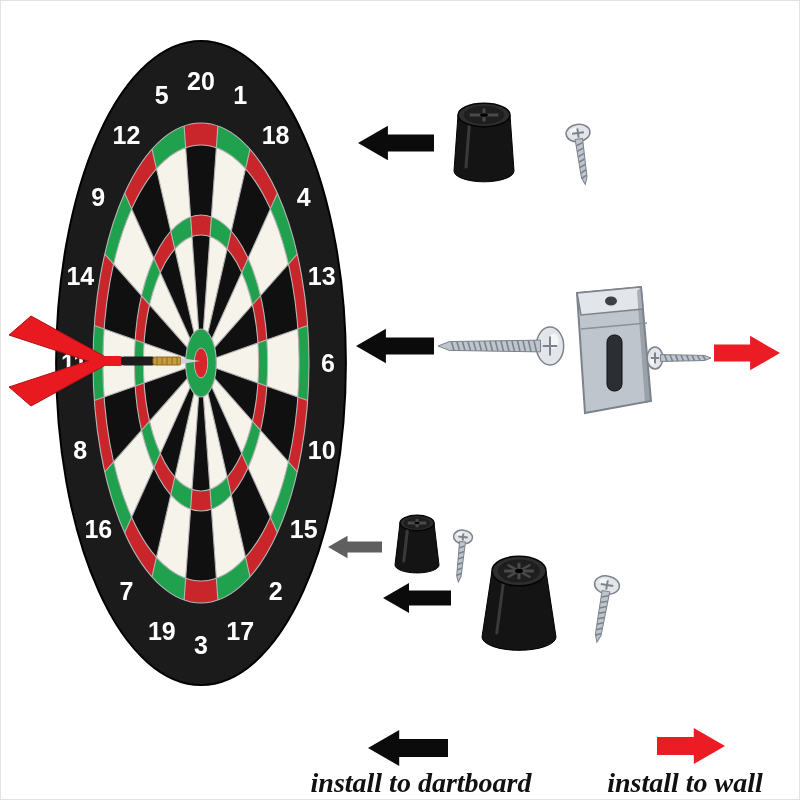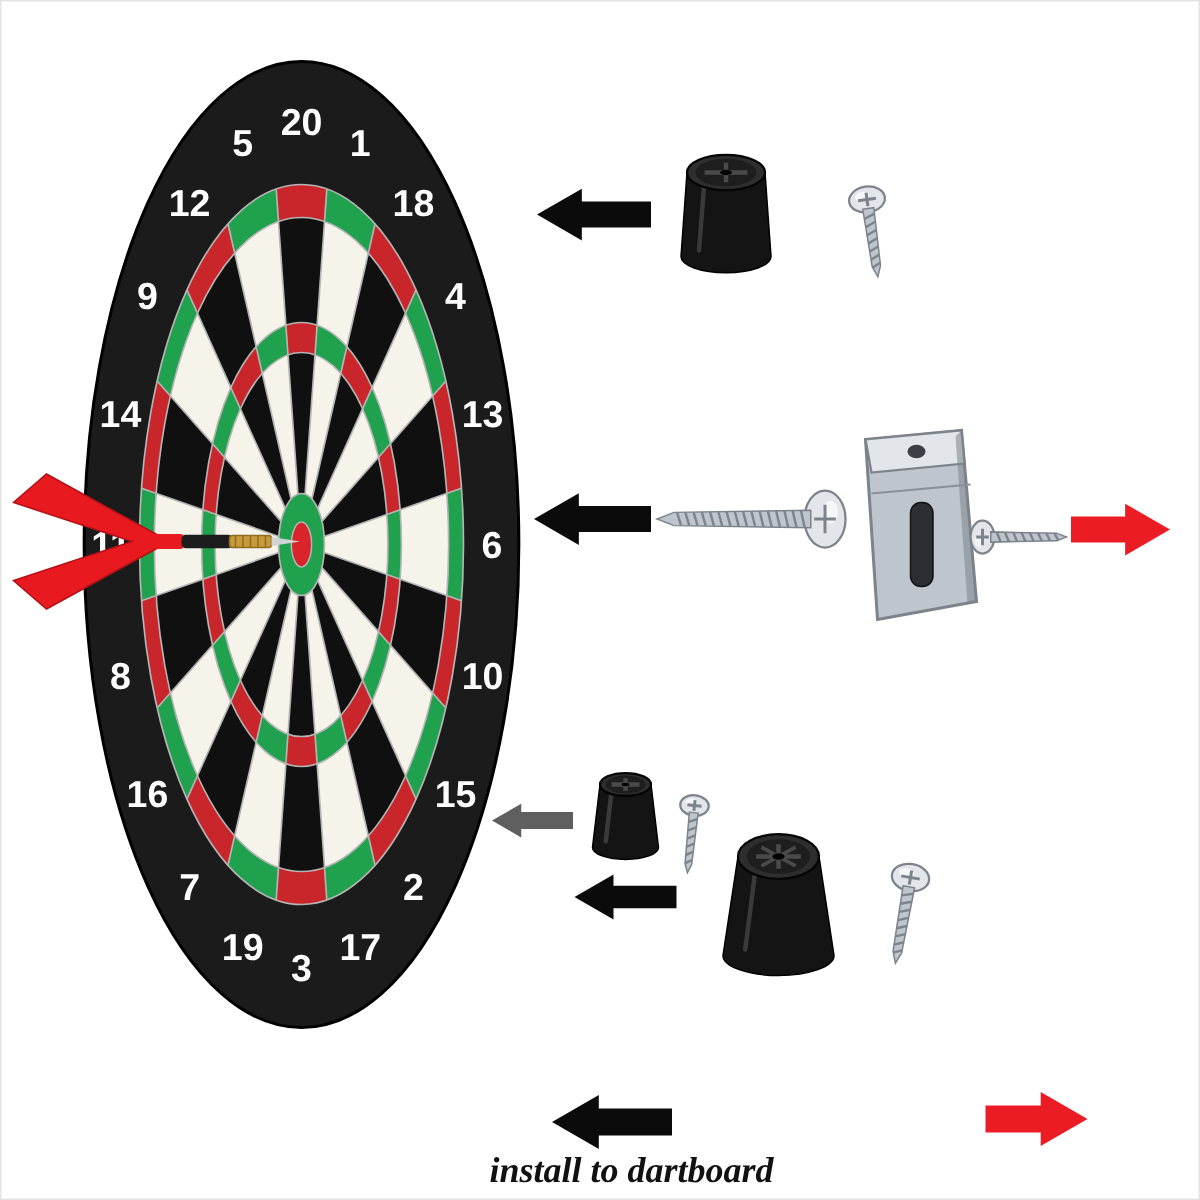--- a/index.html
+++ b/index.html
@@ -6,21 +6,21 @@
   .canvas{
     position:relative;width:800px;height:800px;background:#ffffff;
     border:1px solid #e3e3e3;box-sizing:border-box;overflow:hidden;
     font-family:"Liberation Sans",sans-serif;
   }
   svg{position:absolute;left:0;top:0;}
   svg text{font-family:"Liberation Sans",sans-serif;}
   .legend-label{
     position:absolute;transform:translateX(-50%);white-space:nowrap;
     font-family:"Liberation Serif",serif;font-style:italic;font-weight:700;
-    font-size:24px;line-height:1;
+    font-size:28px;line-height:1;
   }
   #label-dartboard{left:420px;top:768px;}
   #label-wall{left:684px;top:768px;}
 </style>
 </head>
 <body>
 
 <div class="canvas">
   <svg id="scene" width="800" height="800" viewBox="0 0 800 800">
     <g id="dartboard">
@@ -271,13 +271,14 @@
         <polygon points="355.0,345.0 384.9,327.8 384.9,336.4 433.0,336.4 433.0,353.6 384.9,353.6 384.9,362.3" fill="#0b0b0b"></polygon>
         <polygon points="779.0,352.0 749.1,334.8 749.1,343.4 713.0,343.4 713.0,360.6 749.1,360.6 749.1,369.3" fill="#ec1c24"></polygon>
         <polygon points="327.0,546.0 346.5,534.8 346.5,540.4 381.0,540.4 381.0,551.6 346.5,551.6 346.5,557.3" fill="#5f5f5f"></polygon>
         <polygon points="382.0,597.0 408.0,582.0 408.0,589.5 450.0,589.5 450.0,604.5 408.0,604.5 408.0,612.0" fill="#0b0b0b"></polygon>
         <polygon points="367.0,747.0 398.2,729.0 398.2,738.0 447.0,738.0 447.0,756.0 398.2,756.0 398.2,765.0" fill="#0b0b0b"></polygon>
         <polygon points="724.0,745.0 692.8,727.0 692.8,736.0 656.0,736.0 656.0,754.0 692.8,754.0 692.8,763.0" fill="#ec1c24"></polygon>
       </g>
   </svg>
 
   <div class="legend-label" id="label-dartboard" style="color: rgb(17, 17, 17);">install to dartboard</div>
+  <div class="legend-label" id="label-wall" style="color: rgb(17, 17, 17);">install to wall</div>
 </div>
 
 </body></html>

